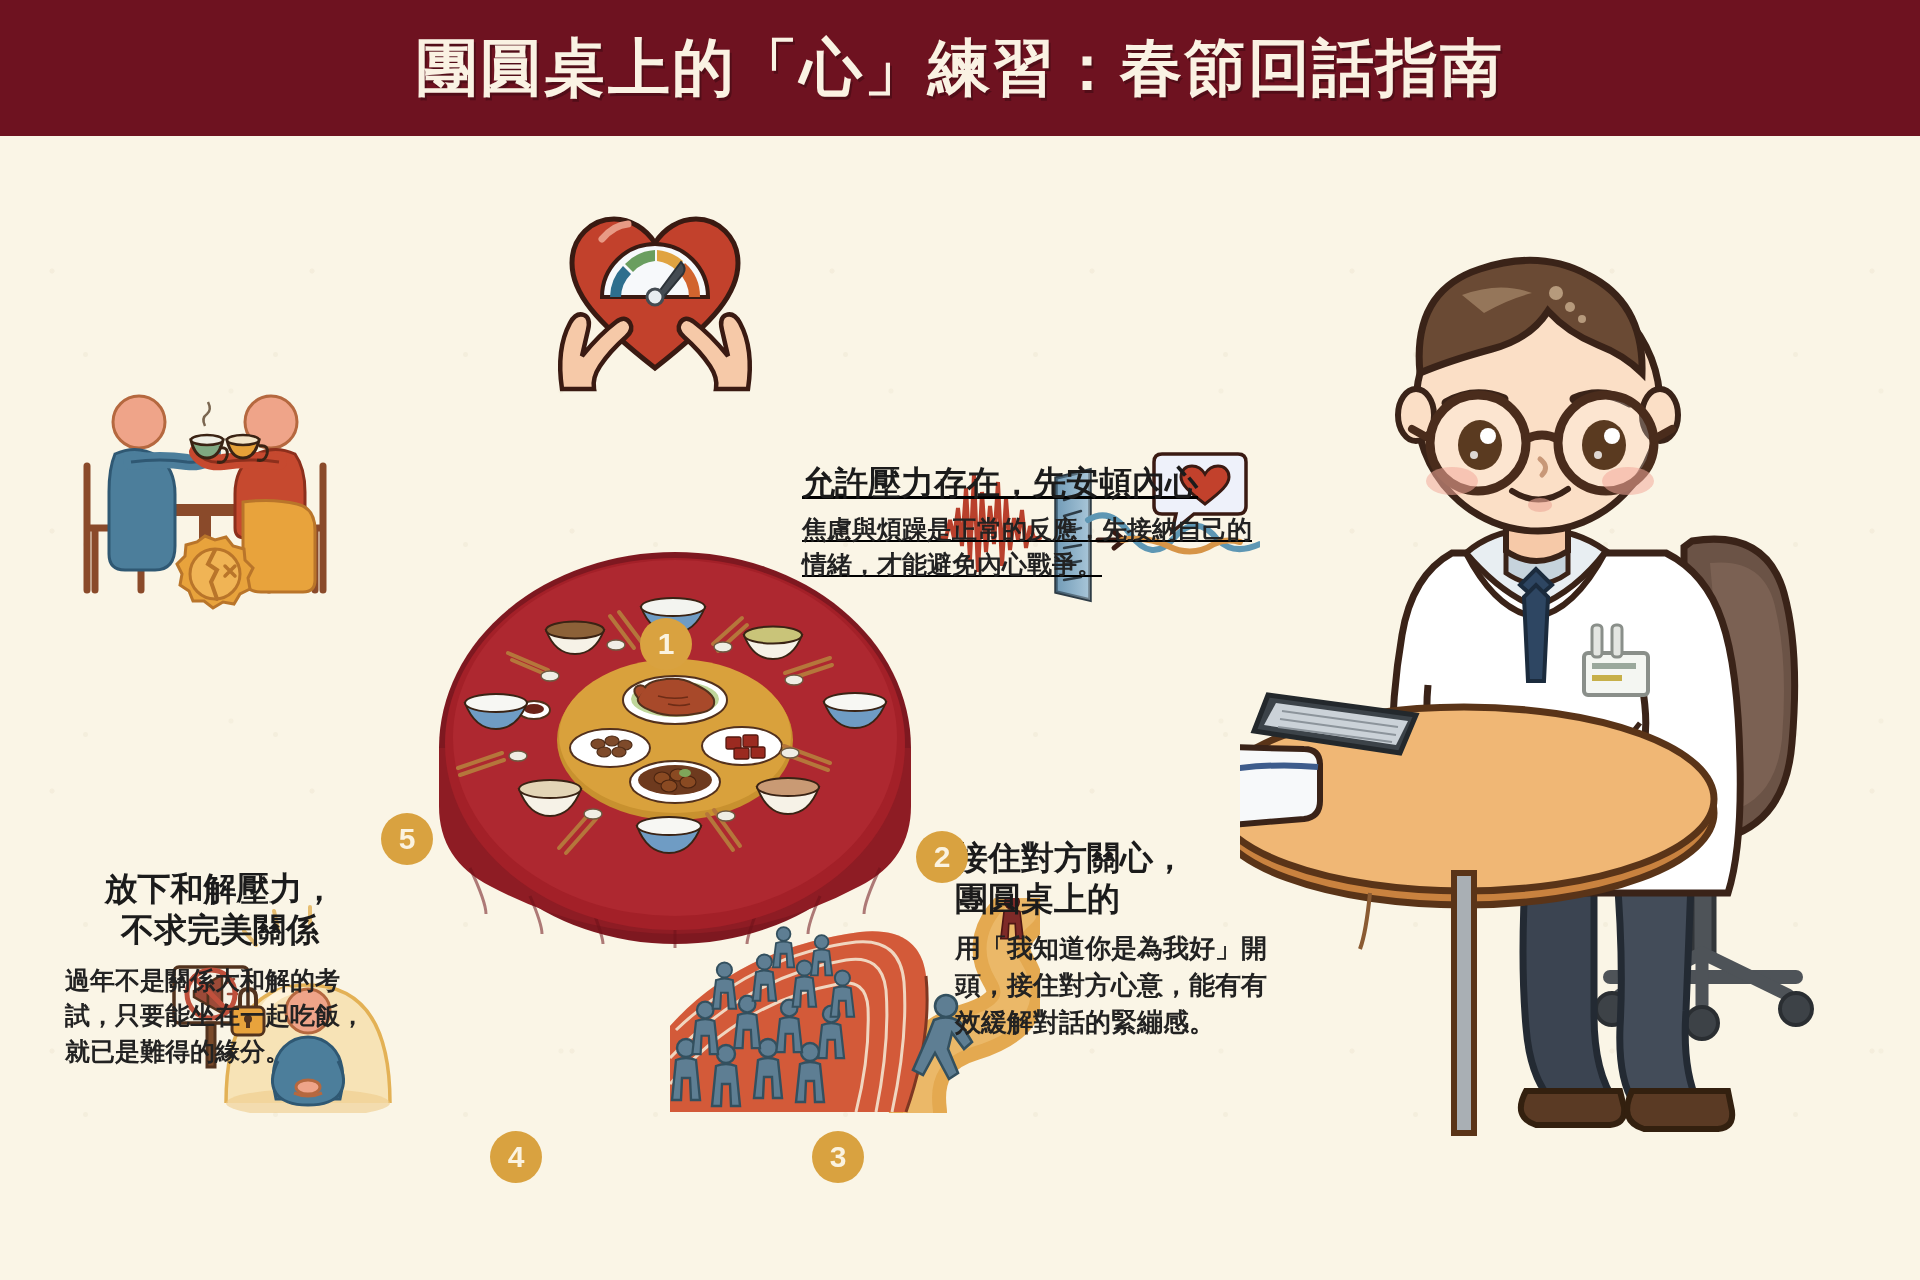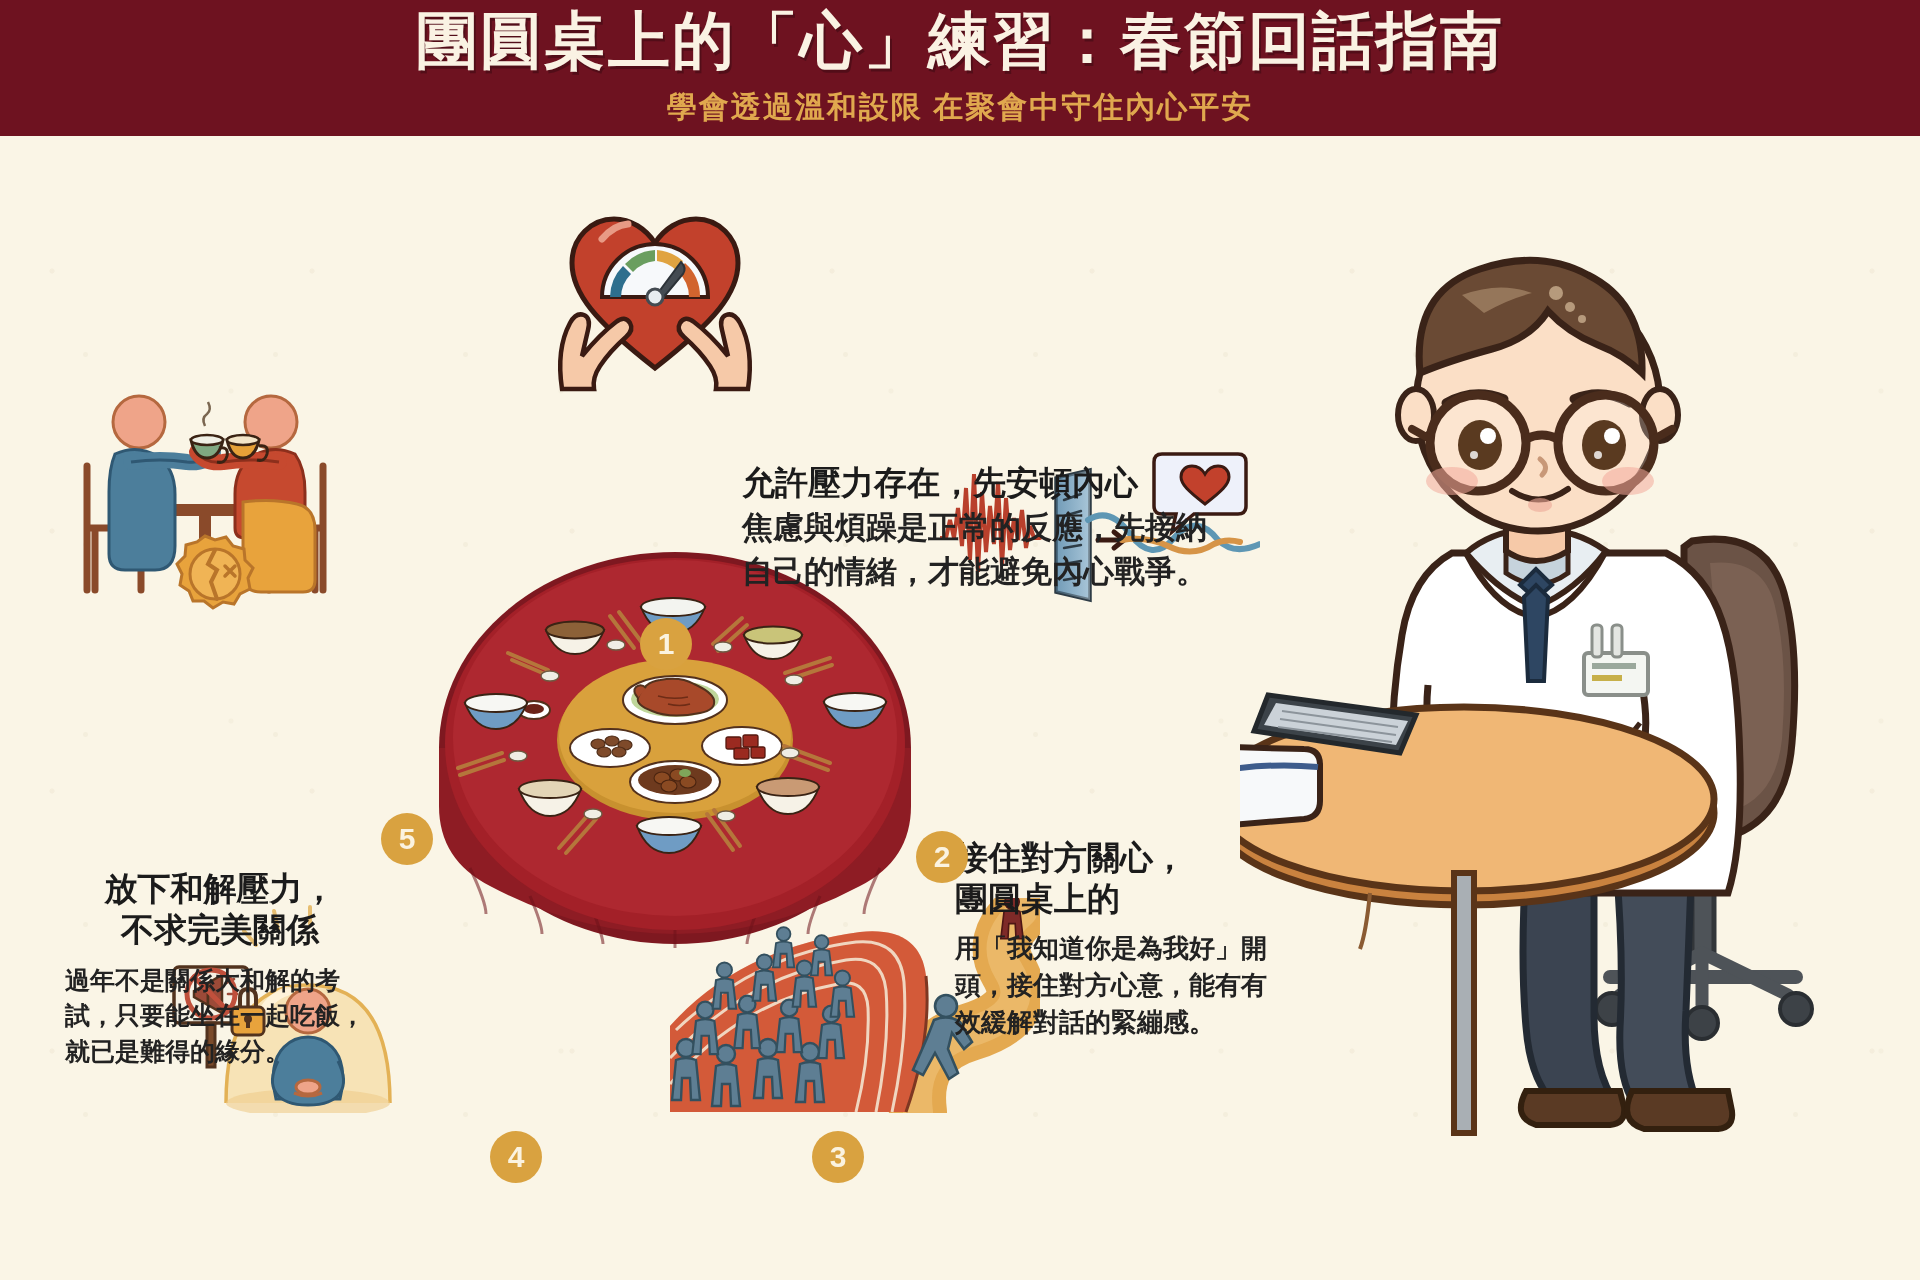--- a/index.html
+++ b/index.html
@@ -62,40 +62,39 @@
   #badge-5 { left:381px;  top:620px; }
 
   
   .item-title {
     font-weight:bold; color:#1B1B1B; line-height:1.24;
   }
   .item-desc {
     font-weight:bold; color:#222; line-height:1.42;
   }
 
-  #item1 { position:absolute; left:742px; top:270px; width:470px; }
+  #item1 { position:absolute; left:802px; top:270px; width:470px;text-decoration:underline; }
   #item1 .item-title { font-size:33px; }
-  #item1 .item-desc  { font-size:31px; margin-top:2px; }
+  #item1 .item-desc  { font-size:25px; margin-top:8px; }
 
   #item2 { position:absolute; left:955px; top:645px; width:320px; text-align:left; }
   #item2 .item-title { font-size:33px; }
   #item2 .item-desc  { font-size:26px; margin-top:10px; }
 
   #item5 { position:absolute; left:55px; top:648px; width:330px; text-align:center;margin-top:28px; }
   #item5 .item-title { font-size:33px; }
   #item5 .item-desc  { font-size:25px; margin-top:12px; text-align:left; padding-left:10px; }
 
   .svg-block { position:absolute; }
 </style>
 </head>
 <body>
 
 <div id="header">
   <div id="header-title">團圓桌上的「心」練習：春節回話指南</div>
-  <div id="header-subtitle">學會透過溫和設限 在聚會中守住內心平安</div>
 </div>
 
 <div id="canvas">
   <div id="paper-texture"></div>
 
   <svg class="svg-block" style="left:430px; top:255px; width:490px; height:500px;" viewBox="0 0 490 500">
 
     <ellipse cx="245" cy="300" rx="236" ry="196" fill="#7E1820"></ellipse>
     <path d="M9 300 L9 358 Q9 412 60 438 Q150 486 245 486 Q340 486 430 438 Q481 412 481 358 L481 300 Z" fill="#8E1C24"></path>
     <path d="M40 420 q16 34 16 46 M100 448 q12 28 12 38 M165 468 q8 22 8 28 M245 478 q0 18 0 22

